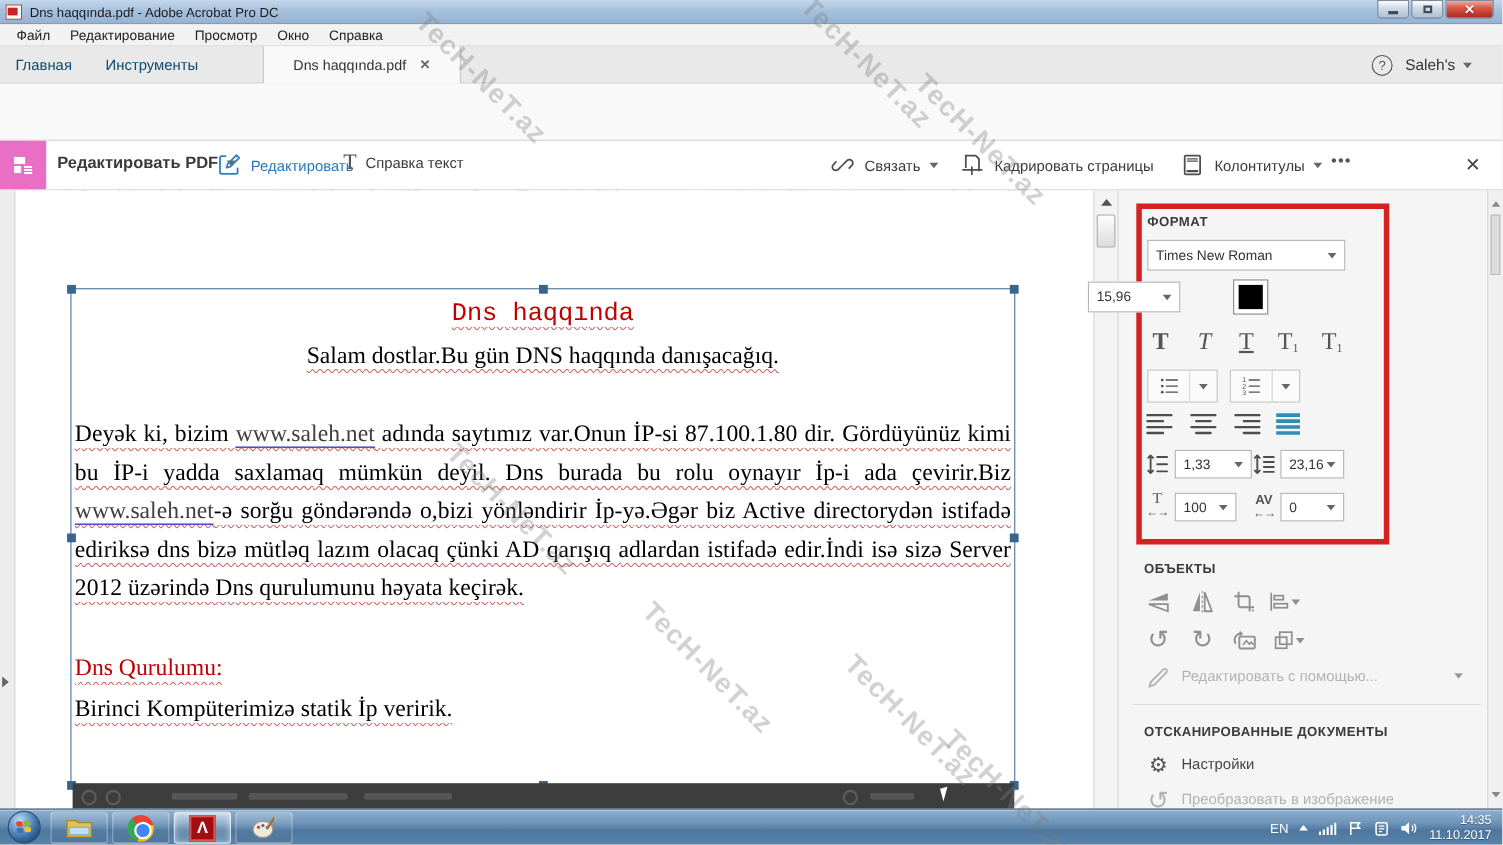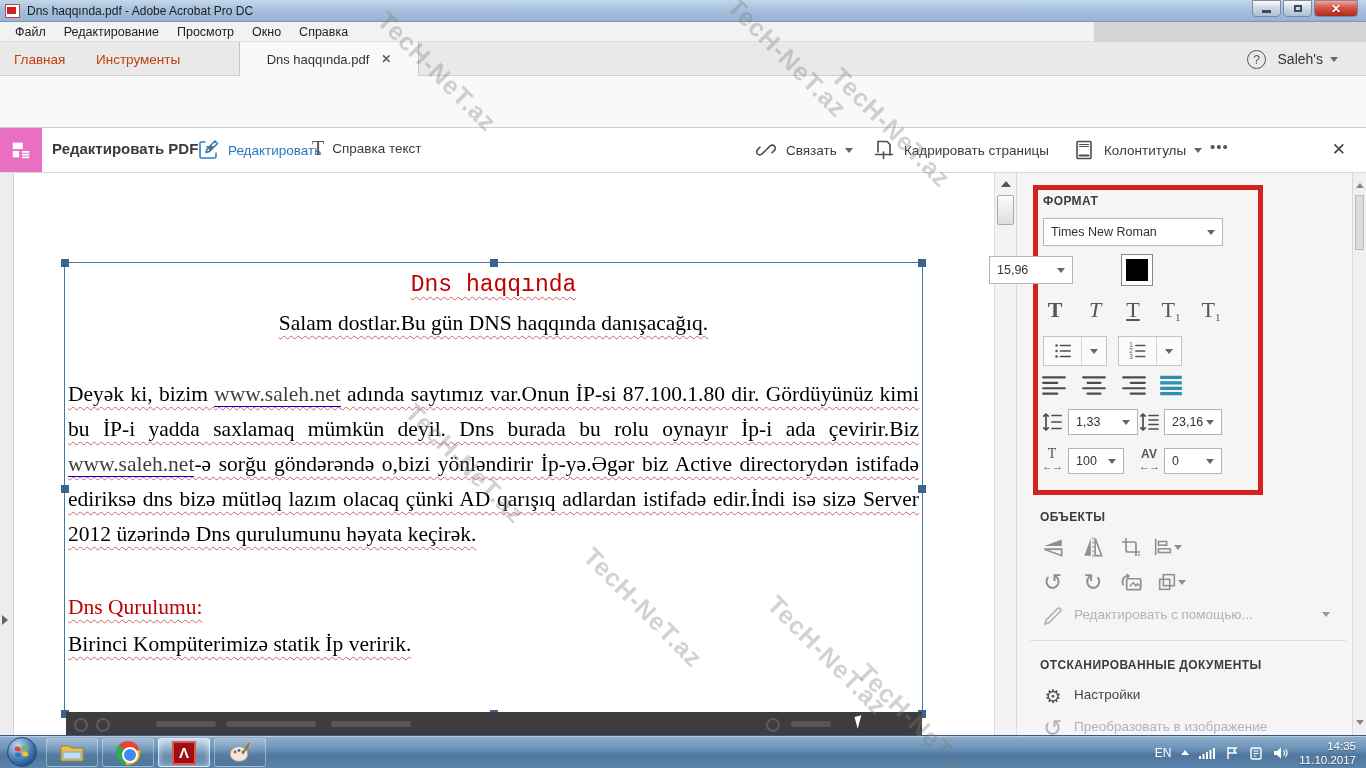--- a/index.html
+++ b/index.html
@@ -19,29 +19,29 @@
   .wb { height:17px; border:1px solid #5f7purple; border:1px solid #6479904d; border-radius:0 0 4px 4px;
     background:linear-gradient(#fdfdfd,#cfd9e4 45%,#aebfd0); border:1px solid #7a8ba0;
     display:flex; align-items:center; justify-content:center; margin-left:2px; }
   .wb.min,.wb.res { width:29px; }
   .wb.cls { width:44px; background:linear-gradient(#f2a69b,#d95a4a 40%,#b02718); }
   .wb .bar { width:9px; height:3px; background:#3c4c5c; margin-top:6px; }
   .wb .box { width:8px; height:7px; border:2px solid #3c4c5c; }
   .wb .x { color:#fff; font-size:12px; font-weight:bold; line-height:1; text-shadow:0 1px 1px #802; }
 
   
-  .menubar { position:absolute; left:0; top:22px; width:1094px; height:20px; background:#f2f2f2;
+  .menubar { position:absolute; left:0; top:22px; width:1366px; height:20px; background:#f2f2f2;
     border-bottom:1px solid #e0e0e0; display:flex; align-items:center; padding-left:6px; }
   .menuitem { font-size:12.5px; color:#222; padding:0 9px; line-height:20px; }
 
   
   .tabbar { position:absolute; left:0; top:42px; width:1366px; height:34px; background:#e9e9e9;
     border-bottom:1px solid #cfcfcf; }
   .apptab { position:absolute; top:0; height:34px; display:flex; align-items:center;
-    font-size:13.5px; color:#c2410c; }
+    font-size:13.5px; color:#0c4a6e; }
   .apptab.home { left:14px; }
   .apptab.tools { left:96px;text-align:right; }
   .doctab { position:absolute; left:239px; top:0; width:180px; height:34px; background:#f9f9f9;
     border-left:1px solid #c6c6c6; border-right:1px solid #c6c6c6; display:flex; align-items:center;
     justify-content:center; gap:12px; font-size:13px; color:#333; }
   .tabclose { color:#666; font-size:12px; font-weight:bold; }
   .tabclose::before{ content:"✕"; }
   .helpcirc { position:absolute; right:100px; top:8px; width:19px; height:19px; border:1.5px solid #555;
     border-radius:50%; display:flex; align-items:center; justify-content:center; font-size:12px; color:#555; }
   .userbox { position:absolute; right:28px; top:0; height:34px; display:flex; align-items:center; gap:7px;

